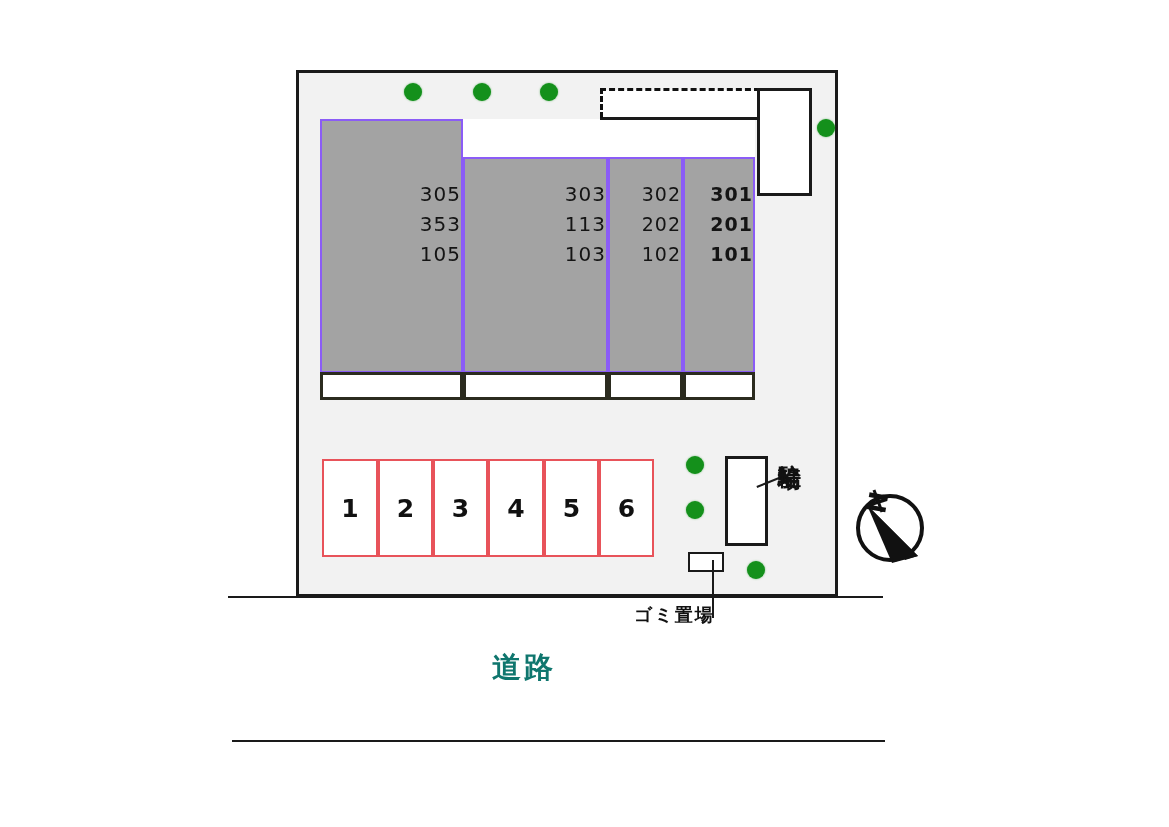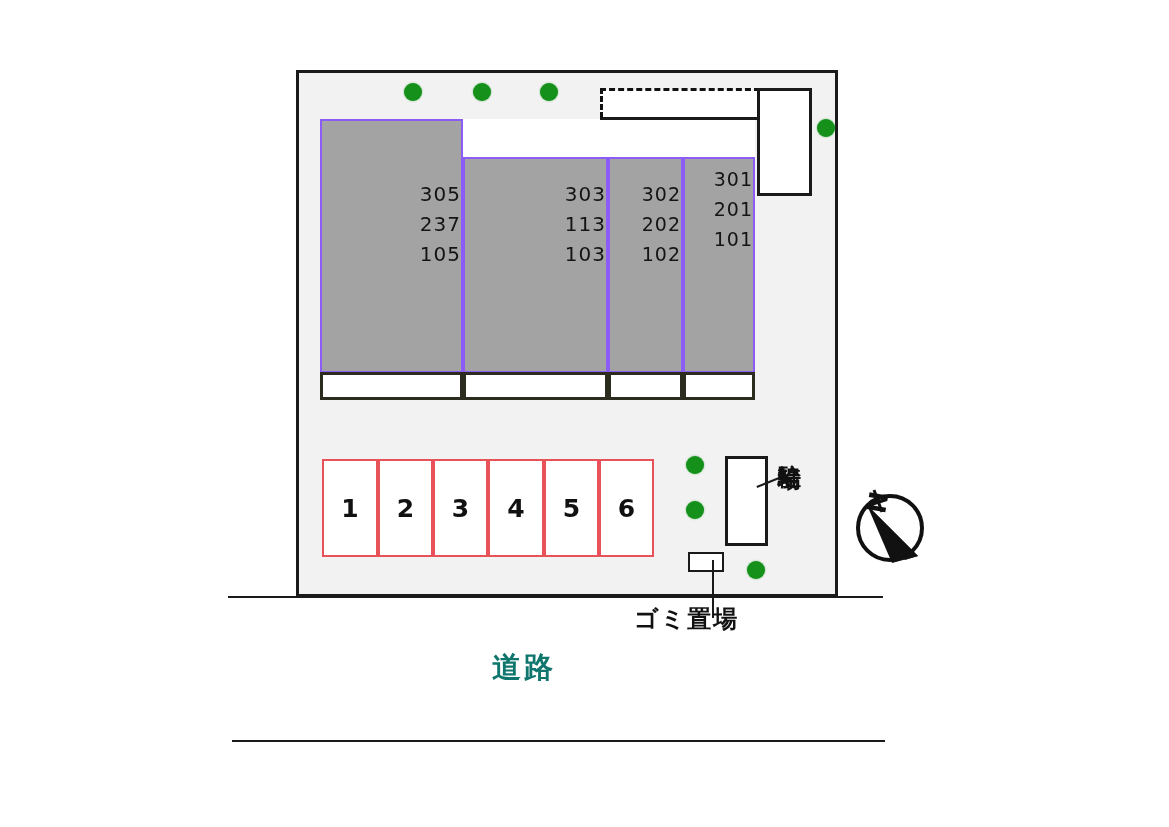--- a/index.html
+++ b/index.html
@@ -202,21 +202,21 @@
     top: 560px;
     width: 2px;
     height: 58px;
     background: #1a1a1a;
   }
   .trash-label {
     position: absolute;
     left: 634px;
     top: 603px;
     font-family: "DejaVu Sans", sans-serif;
-    font-size: 24px;
+    font-size: 18px;
     font-weight: bold;
     color: #111111;
     letter-spacing: 2px;
   }
 
   
   .road-line {
     position: absolute;
     height: 0;
     border-top: 2px solid #1a1a1a;
@@ -258,21 +258,21 @@
   <div class="corridor"></div>
 
   <div class="eave-body"></div>
   <div class="dashed-eave"></div>
 
   <div class="wing"></div>
 
   <div class="unit" style="left:320px; top:119px; width:143px; height:254px;">
     <div class="nums">
       <div>305</div>
-      <div>237</div>
+      <div>353</div>
       <div>105</div>
     </div>
   </div>
 
   <div class="unit" style="left:463px; top:157px; width:145px; height:216px;">
     <div class="nums" style="margin-top:20px;margin-left:48px;">
       <div>303</div>
       <div>113</div>
       <div>103</div>
     </div>
@@ -280,21 +280,21 @@
 
   <div class="unit narrow" style="left:608px; top:157px; width:75px; height:216px;">
     <div class="nums" style="margin-top:20px;">
       <div>302</div>
       <div>202</div>
       <div>102</div>
     </div>
   </div>
 
   <div class="unit narrow" style="left:683px; top:157px; width:72px; height:216px;">
-    <div class="nums" style="margin-top:5px;">
+    <div class="nums" style="margin-top:20px;font-weight:bold;">
       <div>301</div>
       <div>201</div>
       <div>101</div>
     </div>
   </div>
 
   <div class="balcony" style="left:320px; top:372px; width:143px; height:28px;"></div>
   <div class="balcony" style="left:463px; top:372px; width:145px; height:28px;"></div>
   <div class="balcony" style="left:608px; top:372px; width:75px; height:28px;"></div>
   <div class="balcony" style="left:683px; top:372px; width:72px; height:28px;"></div>

